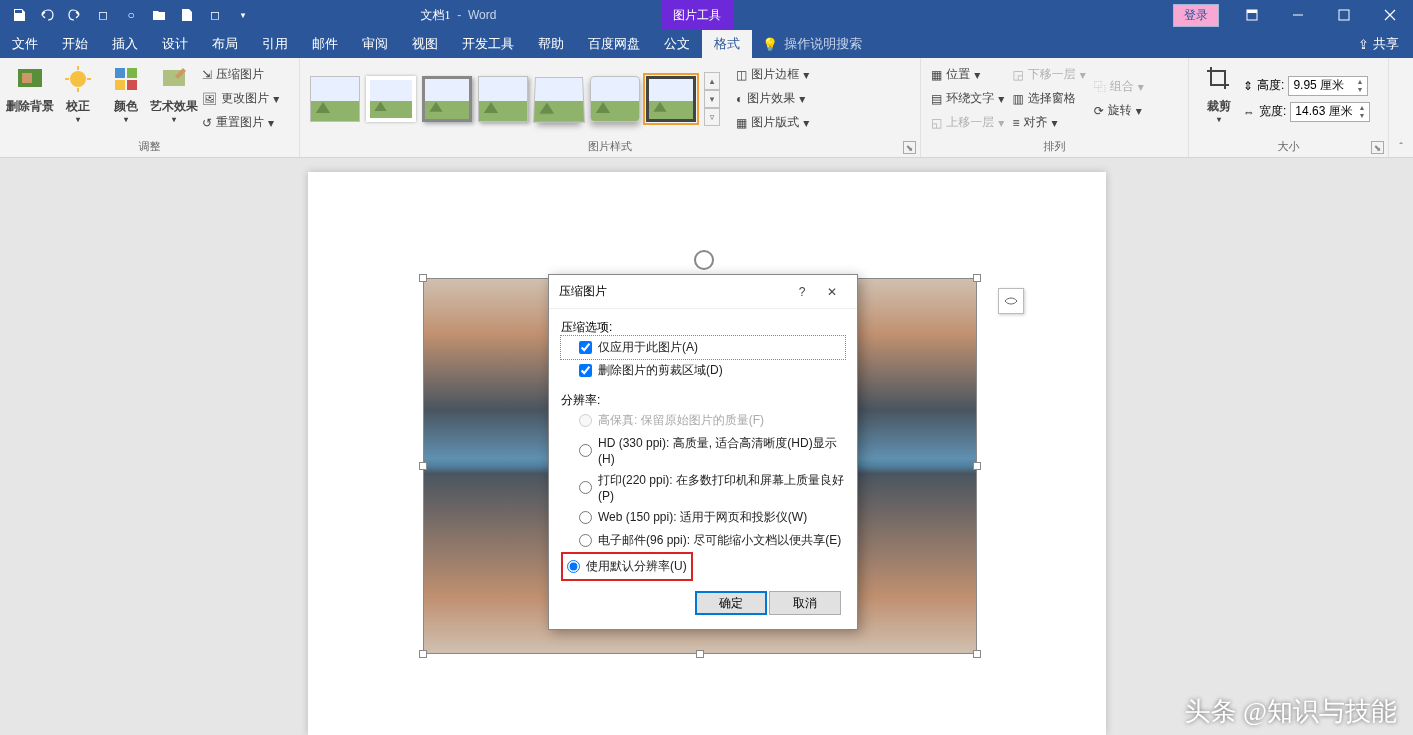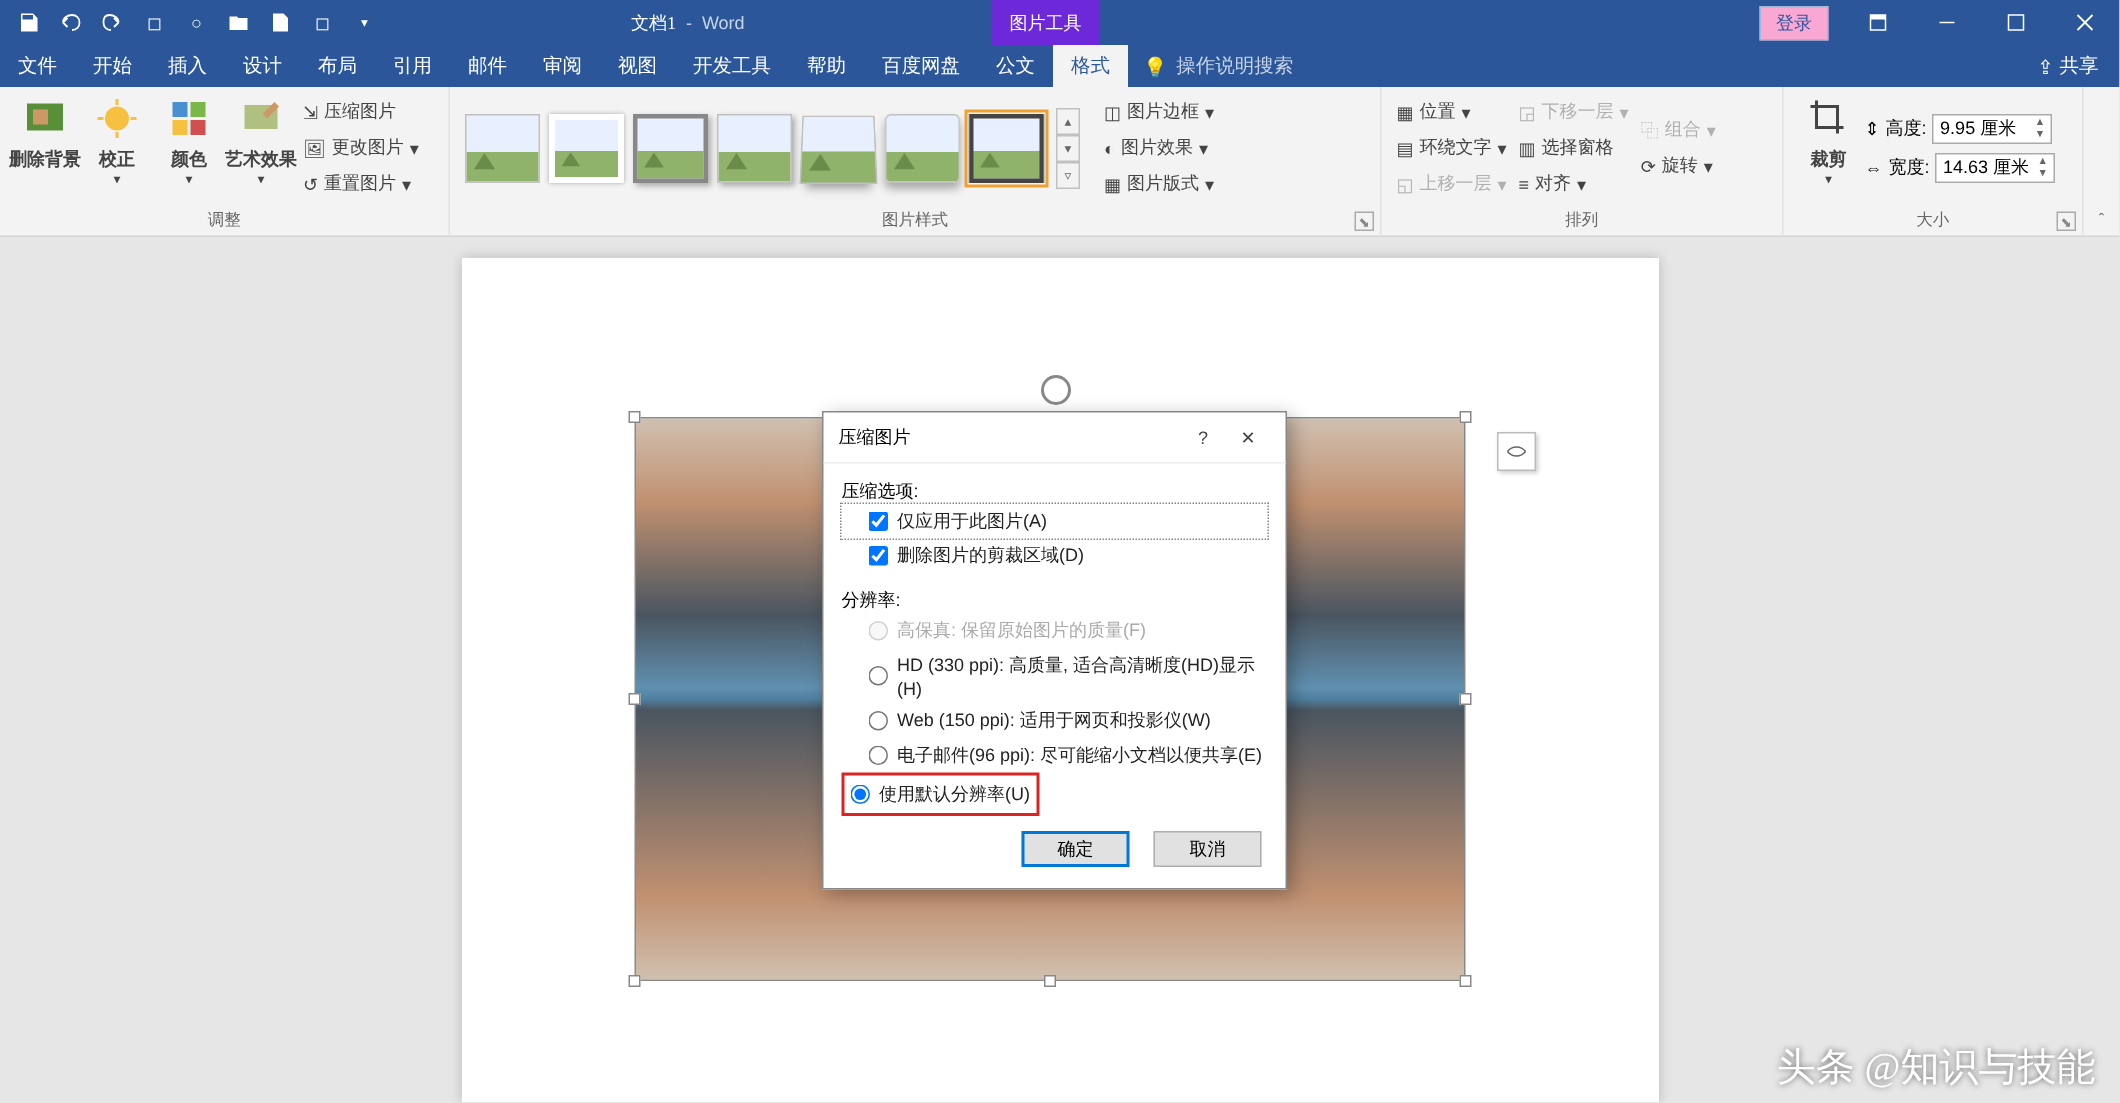--- a/index.html
+++ b/index.html
@@ -57,21 +57,21 @@
 .dialog-title { height: 34px; display: flex; align-items: center; padding: 0 10px; border-bottom: 1px solid #eee;}
 .dialog-title span { flex: 1; }
 .dlg-btn { width: 30px; height: 28px; display:flex;align-items:center;justify-content:center; cursor:pointer; color:#444;}
 .dlg-body { padding: 10px 12px 14px 12px; }
 .dlg-section { margin-bottom: 10px; }
 .dlg-opt { display:flex; align-items:center; gap:6px; padding: 3px 0 3px 18px; color:#222;}
 .dlg-opt.focused { outline: 1px dotted #888; }
 .dlg-opt.disabled { color: #aaa; }
 .dlg-opt input { margin:0; }
 .red-box { border: 2px solid #d22; padding: 1px 4px; margin-left: 0; display:inline-block;}
-.dlg-buttons { display:flex; justify-content:flex-end; gap: 16px; padding: 0 4px;}
+.dlg-buttons { display:flex; justify-content:flex-end; gap: 2px; padding: 0 4px;}
 .dlg-buttons button { width: 72px; height: 24px; border:1px solid #adadad; background:#e1e1e1; font-size:12px; cursor:pointer;}
 .dlg-buttons button.primary { border: 2px solid #0078d7; }
 
 .watermark { position: absolute; right: 16px; bottom: 6px; font-size: 26px; color: #fff; font-weight: 500; text-shadow: 0 0 4px rgba(0,0,0,0.6); font-family: "Microsoft YaHei";}
 
 svg { display:block; }
 </style>
 </head>
 <body>
 
@@ -357,20 +357,24 @@
       <label class="dlg-opt disabled">
           <input type="radio" name="r" disabled="" style="">
           <span>高保真: 保留原始图片的质量(F)</span>
         </label>
       <label class="dlg-opt">
           <input type="radio" name="r" style="">
           <span>HD (330 ppi): 高质量, 适合高清晰度(HD)显示(H)</span>
         </label>
       <label class="dlg-opt">
           <input type="radio" name="r" style="">
+          <span>打印(220 ppi): 在多数打印机和屏幕上质量良好(P)</span>
+        </label>
+      <label class="dlg-opt">
+          <input type="radio" name="r" style="">
           <span>Web (150 ppi): 适用于网页和投影仪(W)</span>
         </label>
       <label class="dlg-opt">
           <input type="radio" name="r" style="">
           <span>电子邮件(96 ppi): 尽可能缩小文档以便共享(E)</span>
         </label>
       <div class="red-box">
         <label class="dlg-opt" style="padding-left:0;">
             <input type="radio" name="r" checked="" style="">
             <span>使用默认分辨率(U)</span>

